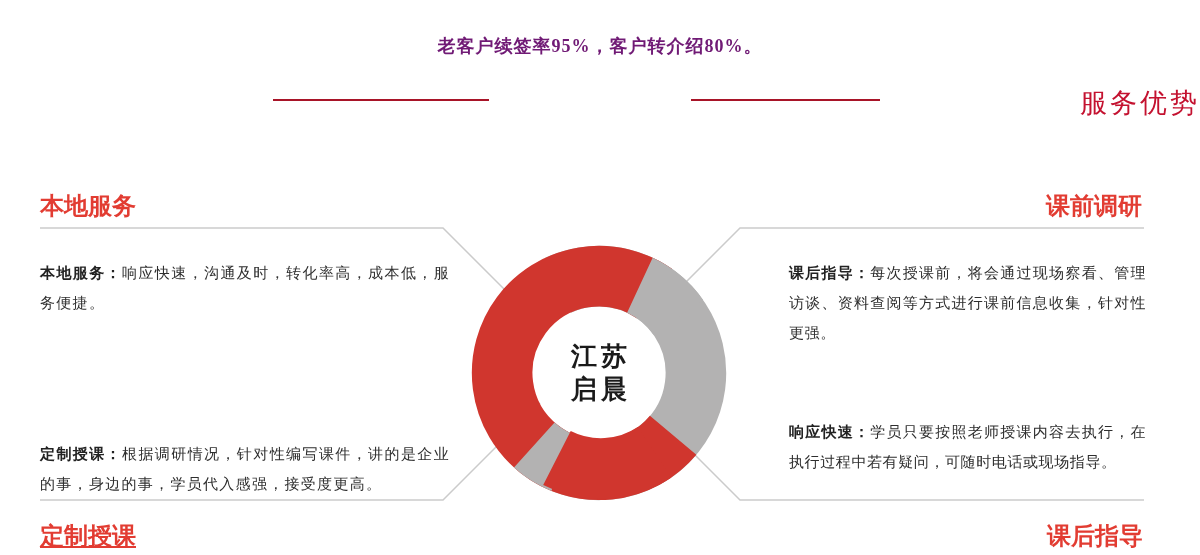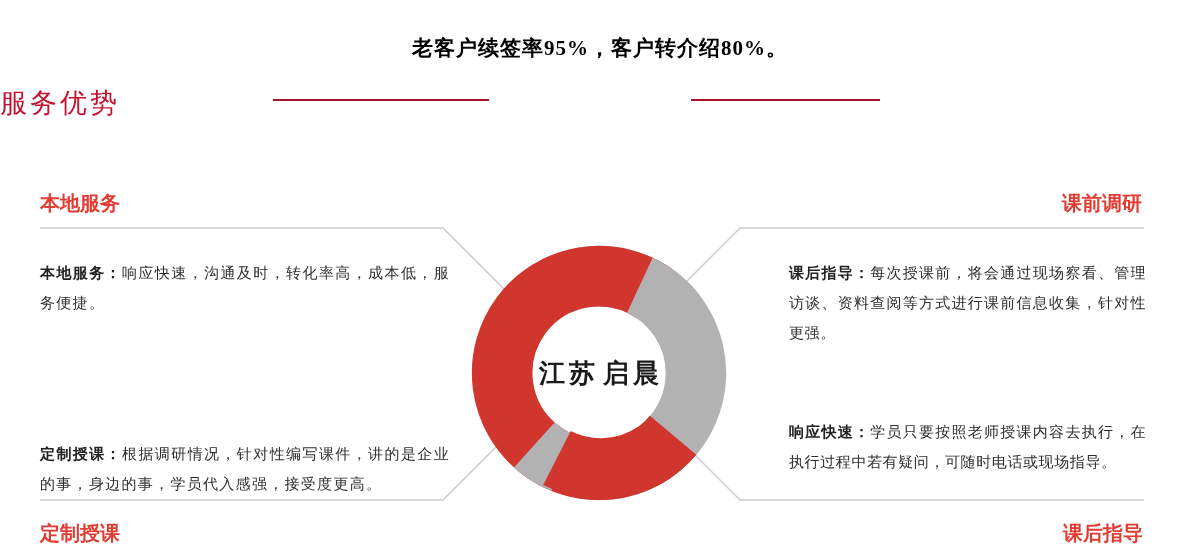--- a/index.html
+++ b/index.html
@@ -6,57 +6,57 @@
   body{
     width:1200px;height:555px;position:relative;overflow:hidden;
     background:#ffffff;
     font-family:"Liberation Sans","DejaVu Sans",sans-serif;
   }
   
   .slogan{
     position:absolute;top:34px;left:0;width:1200px;
     text-align:center;
     font-family:"Liberation Serif","DejaVu Serif",serif;
-    font-weight:bold;font-size:21px;color:#000000;letter-spacing:1px;
+    font-weight:bold;font-size:18px;color:#701a75;letter-spacing:1px;
   }
   
   .section-title{
-    position:absolute;top:85px;left:0;width:1200px;text-align:left;
+    position:absolute;top:85px;left:0;width:1200px;text-align:right;
     font-size:27px;font-weight:400;color:#c41230;letter-spacing:3px;
   }
   .title-line{position:absolute;top:99px;height:2px;background:#a81428;}
   .title-line.left{left:273px;width:216px;}
   .title-line.right{left:691px;width:189px;}
   
   .feature-title{
-    position:absolute;font-size:20px;font-weight:bold;color:#e23c32;
+    position:absolute;font-size:24px;font-weight:bold;color:#e23c32;
     white-space:nowrap;
   }
   .ft-tl{left:40px;top:190px;}
   .ft-tr{right:58px;top:190px;}
-  .ft-bl{left:40px;top:520px;}
+  .ft-bl{left:40px;top:520px;text-decoration:underline;}
   .ft-br{right:57px;top:520px;}
   
   .feature-text{
     position:absolute;font-size:15px;line-height:30px;color:#2e2e2e;
     text-align:justify;
   }
   .feature-text b{font-weight:bold;color:#222;}
   .fx-tl{left:40px;top:243px;width:410px;letter-spacing:1.3px;}
   .fx-bl{left:40px;top:424px;width:410px;letter-spacing:1.3px;}
   .fx-tr{left:789px;top:243px;width:357px;letter-spacing:0.6px;}
   .fx-br{left:789px;top:402px;width:357px;letter-spacing:0.6px;}
   
   .lines-layer{position:absolute;left:0;top:0;width:1200px;height:555px;z-index:1;}
   
   .logo-wrap{position:absolute;left:466px;top:240px;width:266px;height:266px;z-index:2;}
   .logo-wrap svg{position:absolute;left:0;top:0;width:266px;height:266px;}
   .logo-text{
     position:absolute;left:0;top:0;width:266px;height:266px;
-    display:flex;flex-direction:row;align-items:center;justify-content:center;
+    display:flex;flex-direction:column;align-items:center;justify-content:center;
     font-size:26px;font-weight:bold;color:#1a1a1a;line-height:33px;
     letter-spacing:4px;text-indent:4px;
   }
 </style>
 </head>
 <body>
 
 <div class="slogan">老客户续签率95%，客户转介绍80%。</div>
 
 <div class="title-line left"></div>

